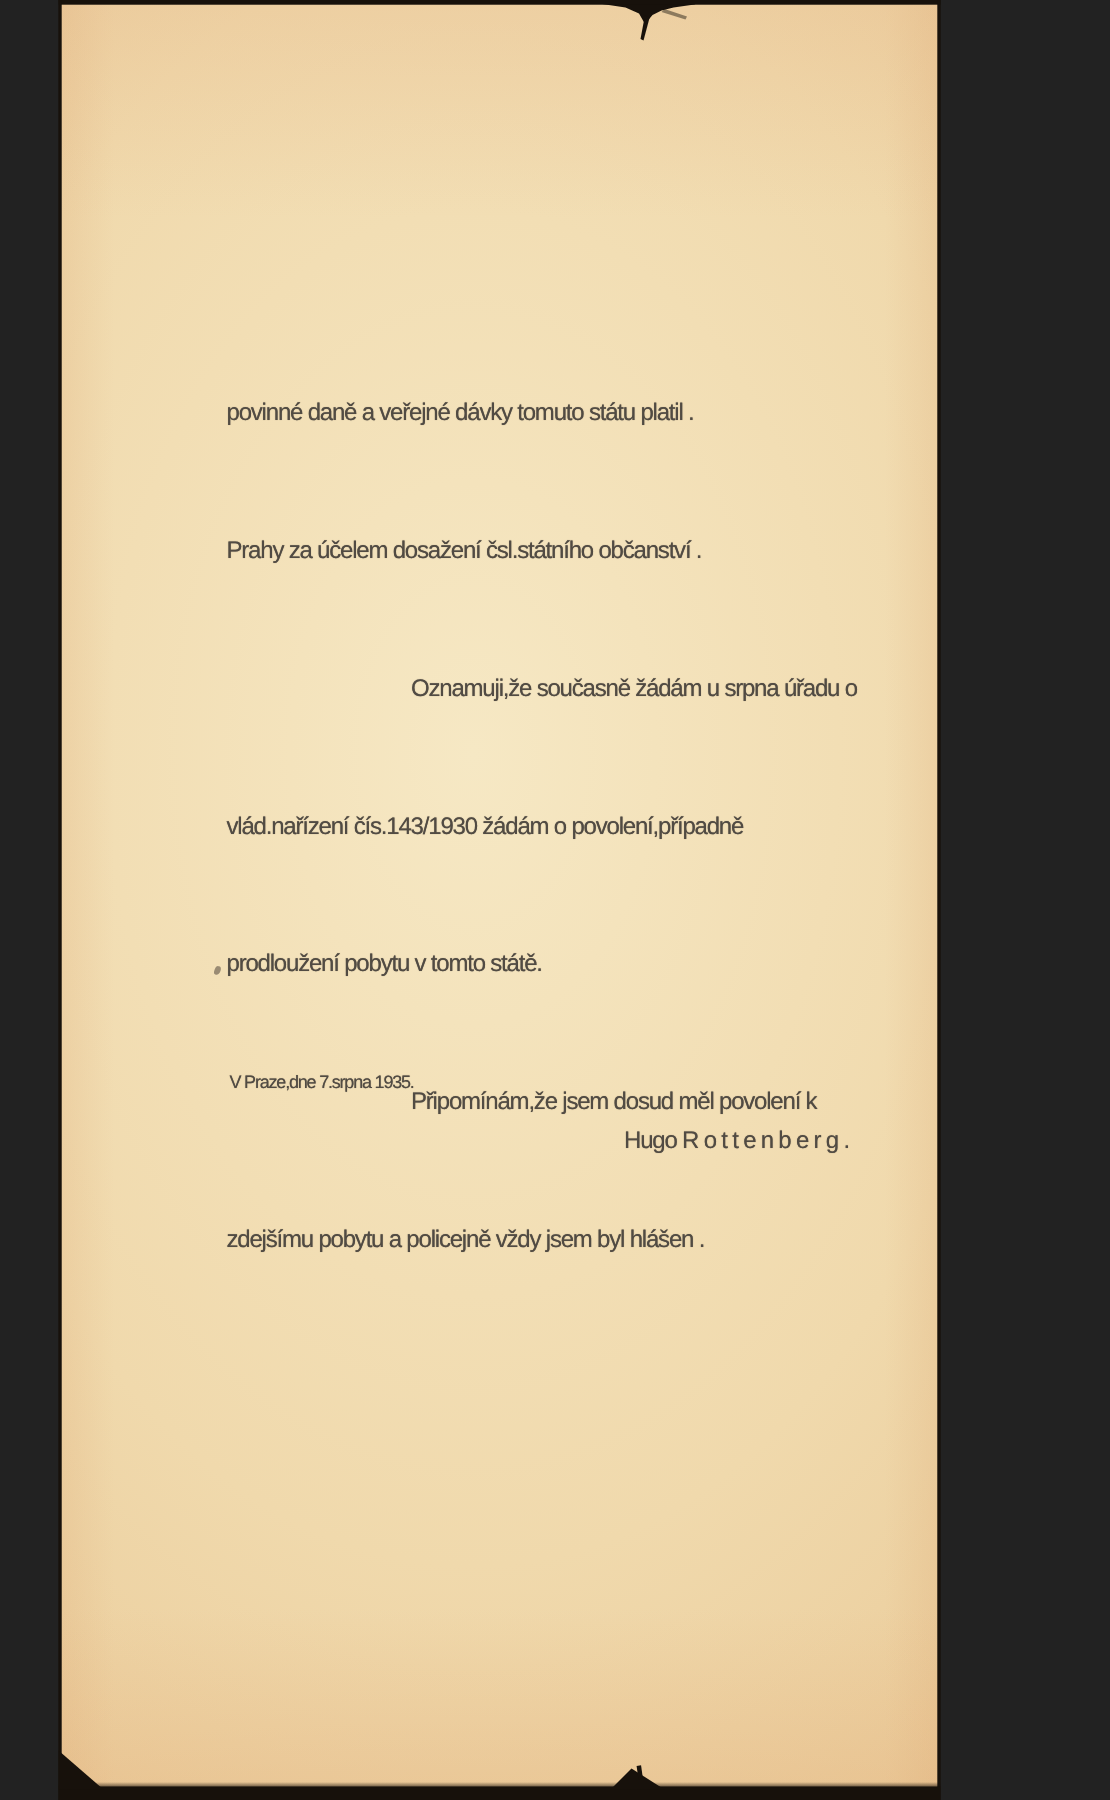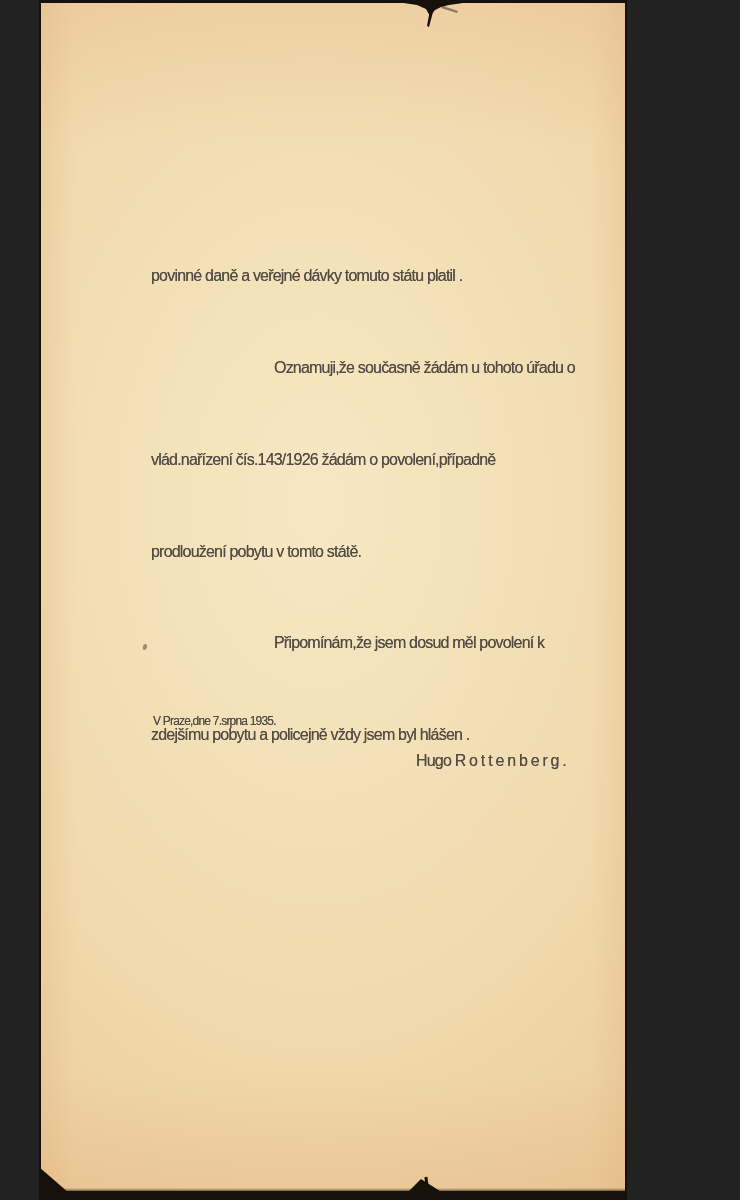--- a/index.html
+++ b/index.html
@@ -115,22 +115,23 @@
   }
 </style>
 </head>
 <body>
 
 <div class="scan">
   <div class="paper">
 
     <div class="doc-text">
       <div class="line">povinné daně a veřejné dávky tomuto státu platil .</div>
-      <div class="line indent">Oznamuji,že současně žádám u tohoto úřadu o</div>
-      <div class="line">vlád.nařízení čís.143/1926 žádám o povolení,případně</div>
+      <div class="line">Prahy za účelem dosažení čsl.státního občanství .</div>
+      <div class="line indent">Oznamuji,že současně žádám u srpna úřadu o</div>
+      <div class="line">vlád.nařízení čís.143/1930 žádám o povolení,případně</div>
       <div class="line">prodloužení pobytu v tomto státě.</div>
       <div class="line indent">Připomínám,že jsem dosud měl povolení k</div>
       <div class="line">zdejšímu pobytu a policejně vždy jsem byl hlášen .</div>
       
       
       
       
     </div>
 
     <div class="dateline">V Praze,dne 7.srpna 1935.</div>

